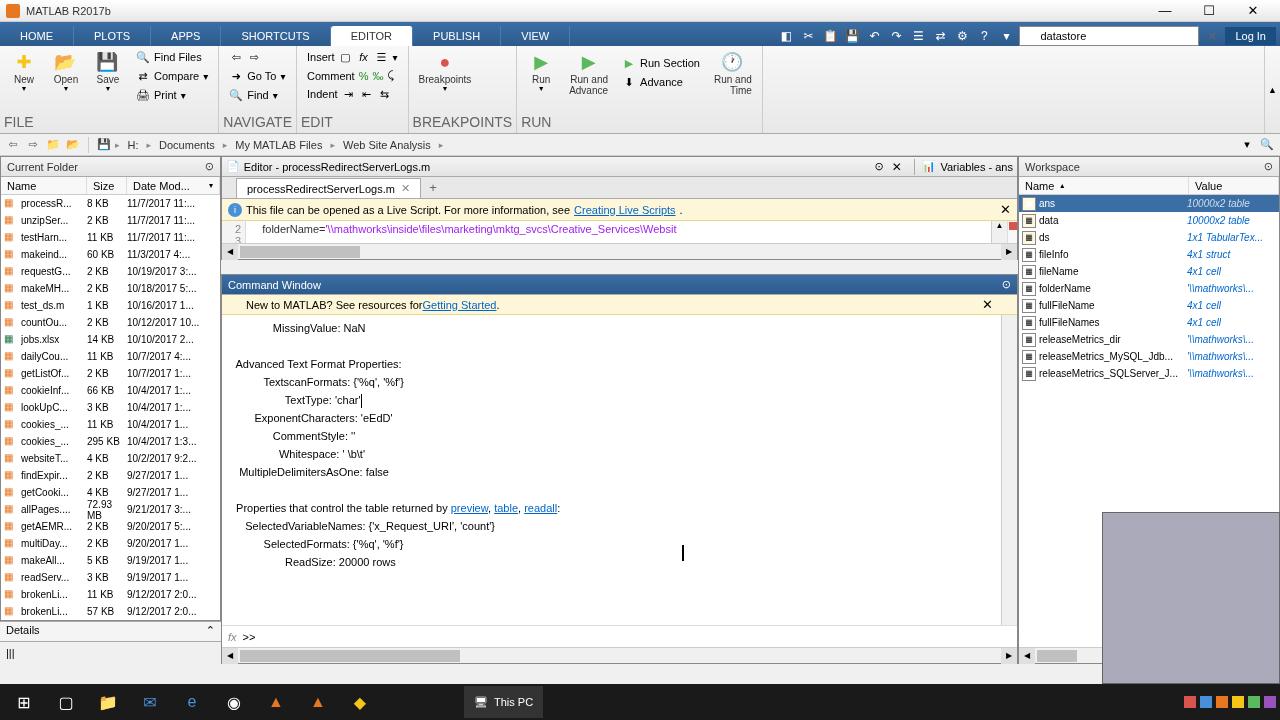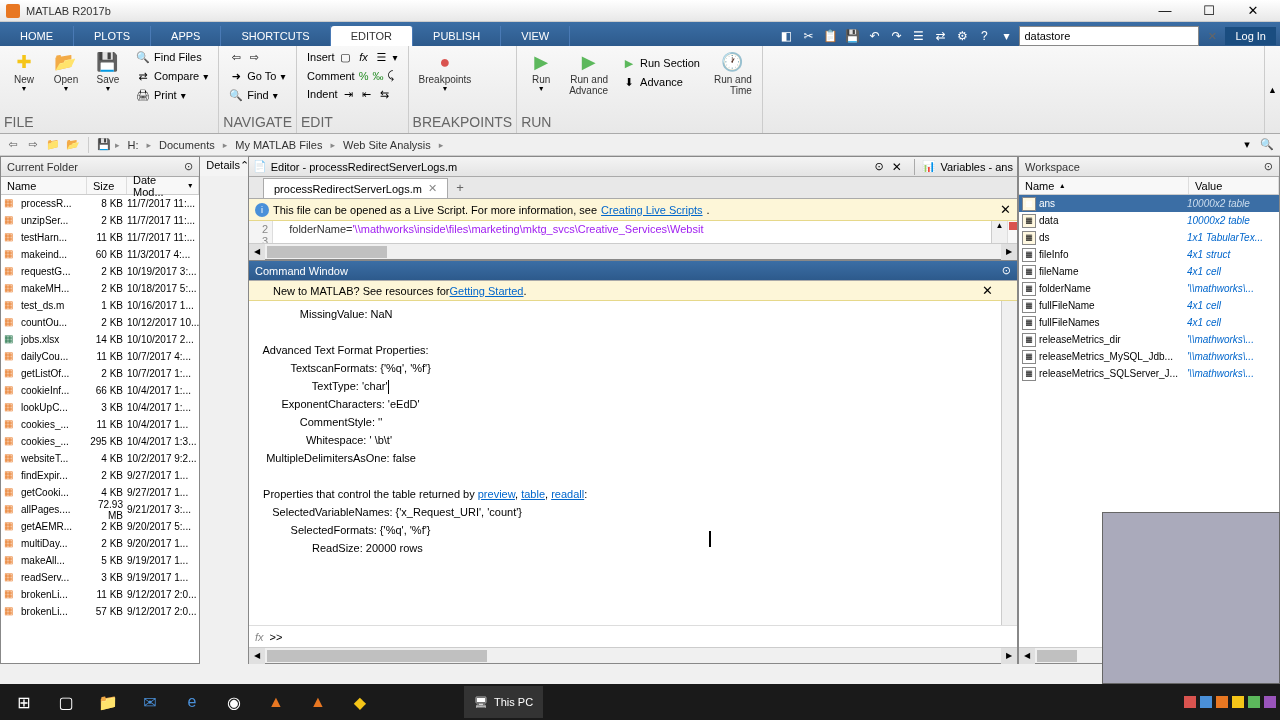--- a/index.html
+++ b/index.html
@@ -7,21 +7,21 @@
 .titlebar{height:22px;background:linear-gradient(#fff,#e8e8e8);display:flex;align-items:center;padding:0 6px;border-bottom:1px solid #ccc}
 .titlebar-icon{width:14px;height:14px;background:#e87722;margin-right:6px;border-radius:2px}
 .titlebar-title{flex:1;font-size:11px;color:#333}
 .titlebar-btns{display:flex;gap:2px}
 .titlebar-btn{width:42px;height:20px;display:flex;align-items:center;justify-content:center;font-size:13px;cursor:pointer}
 .tabstrip{height:24px;background:linear-gradient(#3b6ea5,#2d5a8c);display:flex;align-items:flex-end}
 .maintab{padding:4px 20px;color:#fff;font-size:11px;cursor:pointer;border-right:1px solid #4a7ab5}
 .maintab.active{background:#fff;color:#333;border-top-left-radius:3px;border-top-right-radius:3px}
 .qat{display:flex;align-items:center;margin-left:auto;gap:4px;padding-right:4px}
 .qat-icon{width:18px;height:18px;display:flex;align-items:center;justify-content:center;color:#fff;cursor:pointer;font-size:12px}
-.searchbox{width:180px;height:20px;background:#fff;border:1px solid #888;padding:0 4px;font-size:11px}
+.searchbox{width:180px;height:20px;background:#fff;border:1px solid #888;padding:0 20px;font-size:11px}
 .dismiss{width:18px;height:18px;display:flex;align-items:center;justify-content:center;color:#666;cursor:pointer}
 .login-btn{background:#1a4d80;color:#fff;padding:3px 10px;font-size:11px;cursor:pointer}
 .toolstrip{height:88px;background:linear-gradient(#f8f8f8,#e8e8e8);display:flex;border-bottom:1px solid #aaa}
 .toolgroup{display:flex;flex-direction:column;border-right:1px solid #ccc;padding:2px 4px}
 .toolgroup-body{flex:1;display:flex;align-items:flex-start;gap:2px}
 .toolgroup-label{font-size:14px;color:#666;padding:1px 0}
 .bigbtn{display:flex;flex-direction:column;align-items:center;padding:2px 6px;cursor:pointer;min-width:40px}
 .bigicon{width:24px;height:24px;display:flex;align-items:center;justify-content:center;font-size:18px}
 .bigbtn-label{font-size:10px;color:#333;text-align:right;margin-top:0;line-height:11px}
 .smallbtns{display:flex;flex-direction:column;gap:1px}
@@ -30,31 +30,31 @@
 .addrbar{height:22px;background:#f0f0f0;border-bottom:1px solid #ccc;display:flex;align-items:center;padding:0 4px;gap:2px}
 .addr-icon{width:18px;height:18px;display:flex;align-items:center;justify-content:center;cursor:pointer;color:#555}
 .crumb{padding:0 6px;cursor:pointer;font-size:11px;color:#333}
 .crumb-sep{color:#888;font-size:9px}
 .addr-search{margin-left:auto;width:18px;height:18px;display:flex;align-items:center;justify-content:center;cursor:pointer}
 .main{display:flex;height:508px}
 .panel{display:flex;flex-direction:column;background:#fff;border:1px solid #888}
 .panel-title{height:20px;background:linear-gradient(#f4f4f4,#e4e4e4);border-bottom:1px solid #aaa;padding:0 6px;display:flex;align-items:center;font-size:11px;color:#333}
 .panel-title.active{background:linear-gradient(#3b6ea5,#2d5a8c);color:#fff}
 .panel-menu{margin-left:auto;cursor:pointer;font-size:11px}
-.left{width:248px;display:flex;}
+.left{width:221px;display:flex;flex-direction:column}
 .cf-header{height:18px;display:flex;border-bottom:1px solid #ccc;background:#f8f8f8}
 .cf-col{padding:2px 6px;border-right:1px solid #ddd;font-size:10px;display:flex;align-items:center;gap:3px}
 .cf-col.name{width:86px}
 .cf-col.size{width:40px}
 .cf-col.date{flex:1}
 .cf-body{flex:1;overflow:hidden}
 .cf-row{display:flex;height:17px;align-items:center;cursor:pointer}
 .cf-icon{width:14px;height:14px;margin:0 3px;font-size:10px}
 .cf-name{width:66px;font-size:10px;overflow:hidden;white-space:nowrap}
-.cf-size{width:40px;font-size:10px;text-align:right;padding-right:4px}
+.cf-size{width:40px;font-size:10px;text-align:left;padding-right:4px}
 .cf-date{flex:1;font-size:10px;overflow:hidden;white-space:nowrap}
 .details{height:20px;background:#f4f4f4;border-top:1px solid #aaa;padding:2px 6px;display:flex;align-items:flex-start;font-size:11px}
 .details-arrow{margin-left:auto;cursor:pointer}
 .cmdinput{height:24px;border-top:1px solid #aaa;padding:2px 6px;display:flex;align-items:center}
 .center{flex:1;display:flex;flex-direction:column}
 .editor-panel{height:104px;display:flex;flex-direction:column;border:1px solid #888;background:#fff}
 .editor-title{height:20px;background:linear-gradient(#f4f4f4,#e4e4e4);border-bottom:1px solid #aaa;display:flex;align-items:center;padding:0 4px;gap:4px}
 .editor-title-text{font-size:11px}
 .editor-close{cursor:pointer;font-size:12px;padding:0 4px}
 .editor-tabs{height:22px;background:#e8e8e8;display:flex;align-items:flex-end;border-bottom:1px solid #aaa}
@@ -63,21 +63,21 @@
 .editor-tab-add{padding:3px 8px;cursor:pointer;font-size:13px;color:#666}
 .editor-banner{height:22px;background:#fdf6d8;border-bottom:1px solid #e6d88a;display:flex;align-items:center;padding:0 6px;font-size:10px;gap:4px}
 .editor-banner-icon{width:14px;height:14px;background:#4a90d9;border-radius:50%;color:#fff;display:flex;align-items:center;justify-content:center;font-size:9px}
 .editor-banner a{color:#0066cc;text-decoration:underline;cursor:pointer}
 .editor-banner-close{margin-left:auto;cursor:pointer;font-size:13px}
 .editor-body{flex:1;display:flex;font-family:Consolas,monospace;font-size:11px;overflow:hidden;position:relative}
 .editor-gutter{width:24px;background:#f4f4f4;border-right:1px solid #ddd;text-align:right;padding:2px 4px;color:#888}
 .editor-code{flex:1;padding:2px 4px;white-space:pre;color:#333}
 .editor-mark{width:10px;background:#f8f8f8;border-left:1px solid #ddd}
 .editor-mark-sq{width:8px;height:8px;background:#d9534f;margin:1px}
-.cmd-panel{flex:1;display:flex;flex-direction:column;border:1px solid #888;background:#fff;margin-top:0}
+.cmd-panel{flex:1;display:flex;flex-direction:column;border:1px solid #888;background:#fff;margin-top:14px}
 .cmd-banner{height:20px;background:#fdf6d8;border-bottom:1px solid #e6d88a;display:flex;align-items:center;padding:0 24px;font-size:10px}
 .cmd-banner a{color:#0066cc;text-decoration:underline;cursor:pointer}
 .cmd-banner-close{margin-left:auto;cursor:pointer;font-size:13px}
 .cmd-body{flex:1;font-family:Consolas,monospace;font-size:12px;padding:4px 8px;white-space:pre;overflow:hidden;position:relative;line-height:18px}
 .cmd-body a{color:#0066cc;text-decoration:underline;cursor:pointer}
 .cmd-cursor{display:inline-block;width:1px;height:14px;background:#000;vertical-align:middle}
 .cmd-prompt{height:22px;border-top:1px solid #ddd;display:flex;align-items:center;padding:0 6px;font-family:Consolas,monospace;font-size:12px}
 .cmd-fx{color:#888;font-style:italic;margin-right:6px}
 .right{width:262px}
 .ws-header{height:18px;display:flex;border-bottom:1px solid #ccc;background:#f8f8f8}

